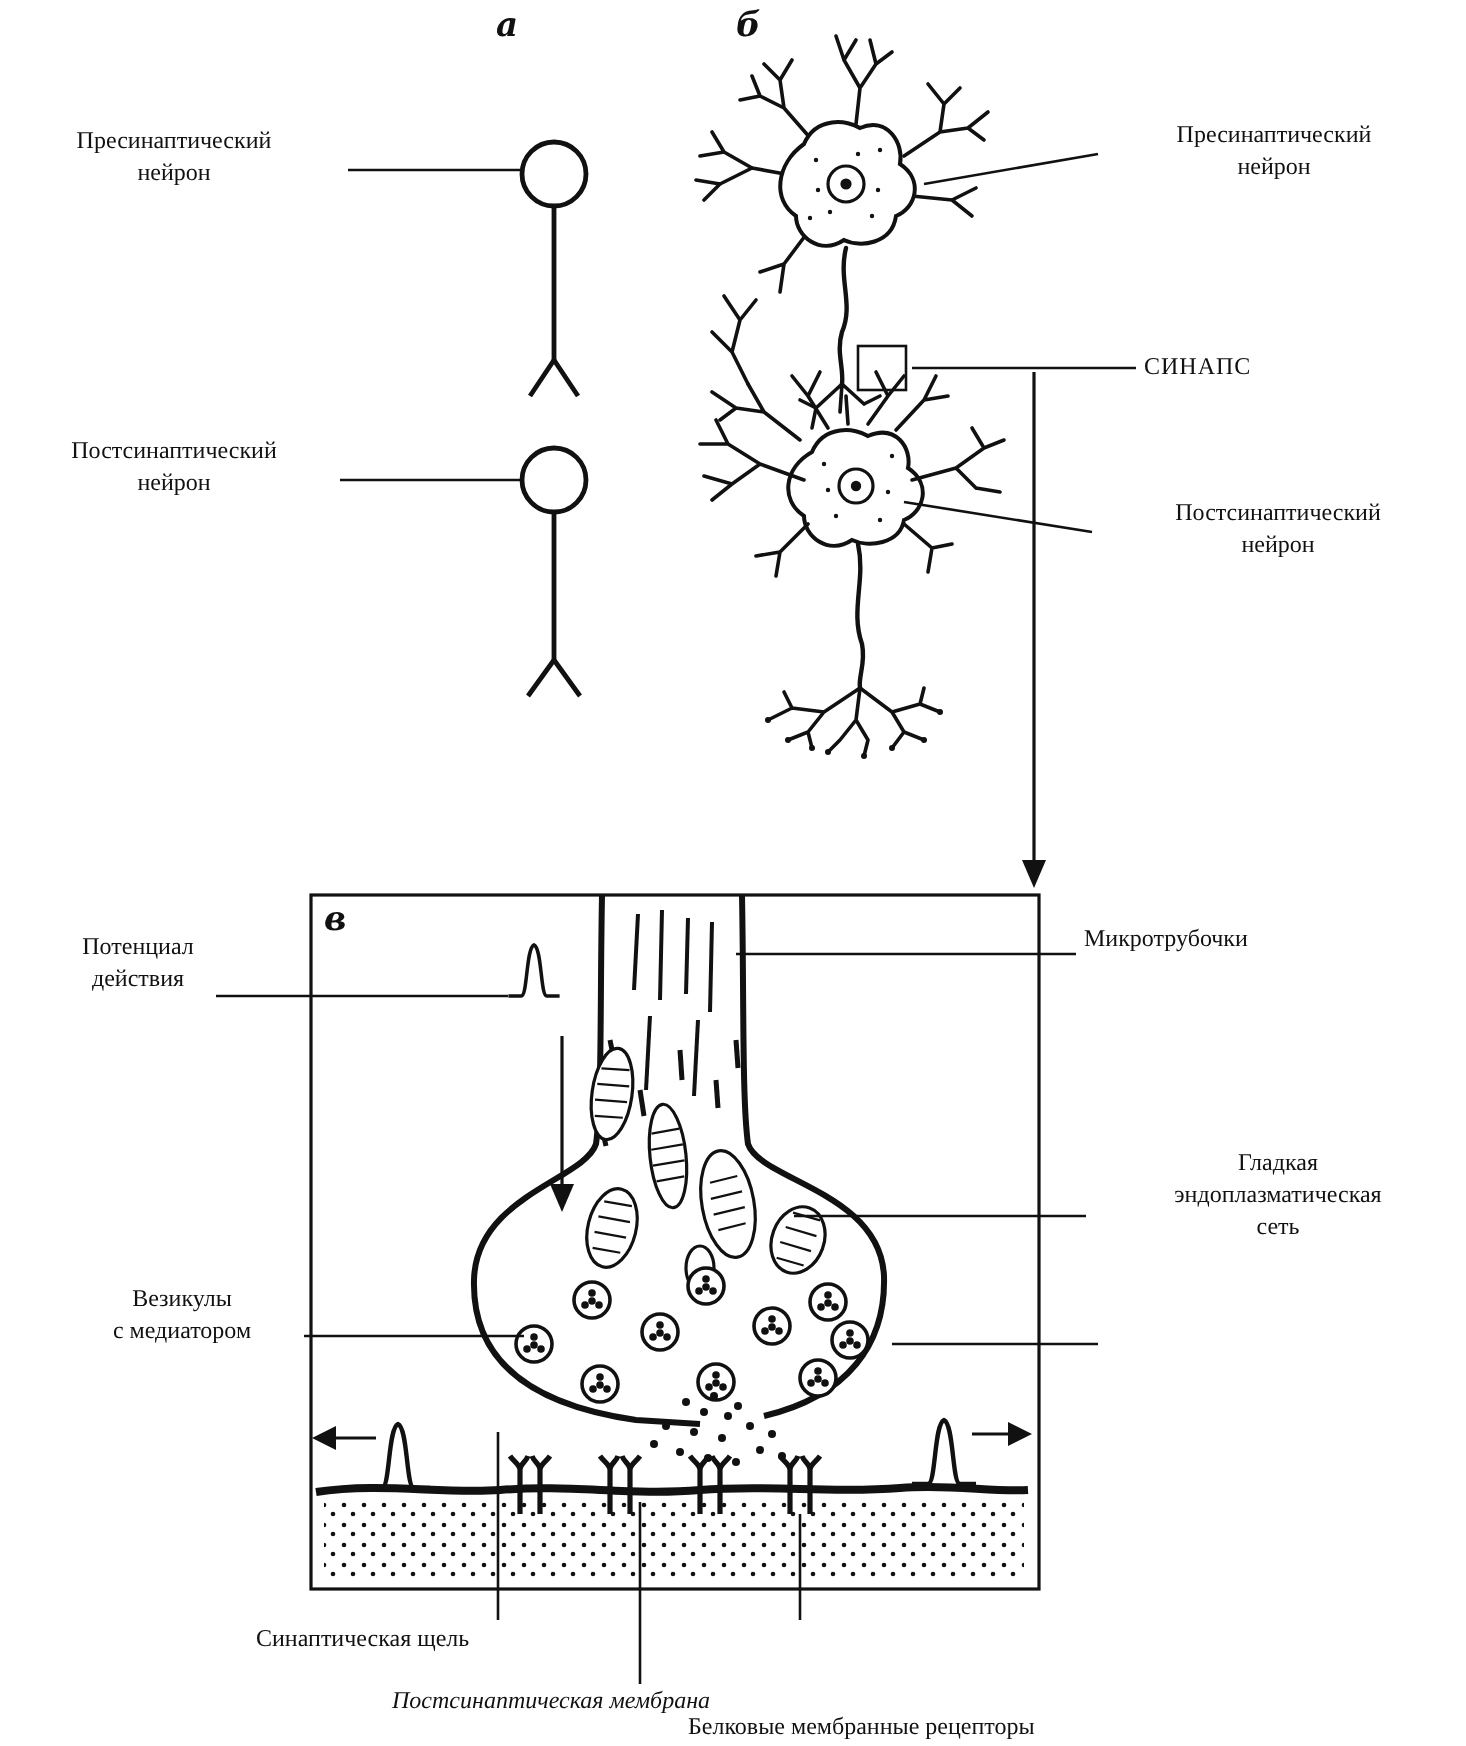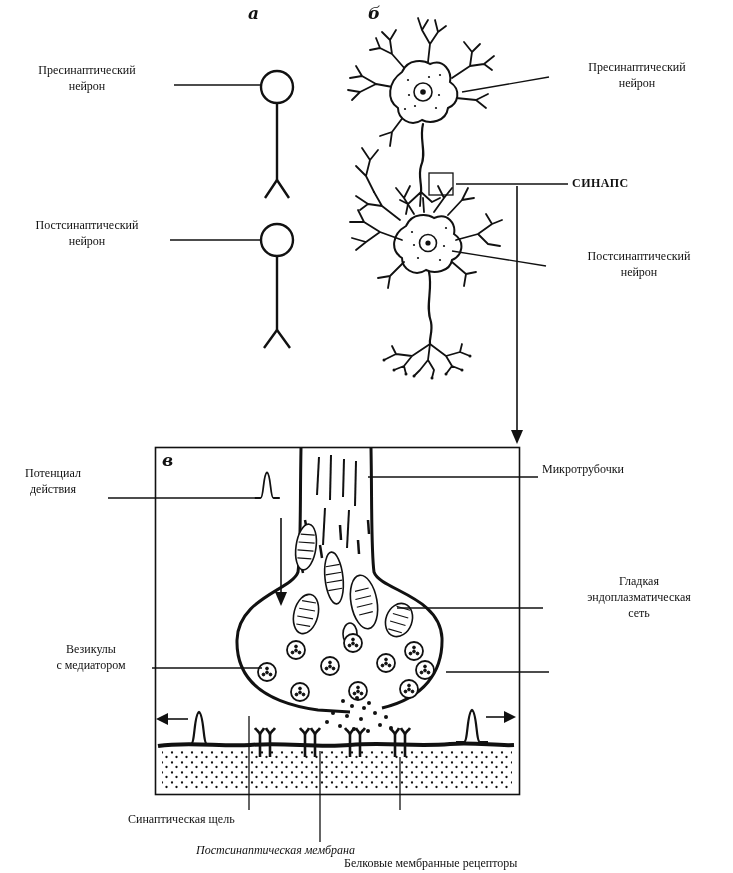--- a/index.html
+++ b/index.html
@@ -2,21 +2,21 @@
 <html><head>
 <meta charset="utf-8">
 <style>
   html,body{margin:0;padding:0;background:#fff;}
   .canvas{position:relative;width:733px;height:873px;background:#fff;overflow:hidden;
           font-family:"Liberation Serif", serif;color:#111;}
   .canvas svg{position:absolute;left:0;top:0;}
   .lbl{position:absolute;font-size:12px;line-height:1.33;white-space:pre-line;color:#111;}
   .center{text-align:center;}
   .letter{font-family:"DejaVu Serif", serif;font-style:italic;font-weight:bold;font-size:17px;}
-  .caps{letter-spacing:0.5px;font-weight:bold;}
+  .caps{letter-spacing:0.5px;}
 </style>
 </head>
 <body>
 
 <div class="canvas">
 
 <svg width="733" height="873" viewBox="0 0 733 873">
   <defs>
     <pattern id="stipple" width="10" height="10" patternUnits="userSpaceOnUse">
       <circle cx="2" cy="2.5" r="1.15" fill="#111"></circle>
@@ -252,21 +252,21 @@
 нейрон</div>
   <div class="lbl center" style="left:0;top:218px;width:174px;">Постсинаптический
 нейрон</div>
 
   <div class="lbl center" style="left:548px;top:60px;width:178px;">Пресинаптический
 нейрон</div>
   <div class="lbl caps" style="left:572px;top:176px;width:130px;">СИНАПС</div>
   <div class="lbl center" style="left:545px;top:249px;width:188px;">Постсинаптический
 нейрон</div>
 
-  <div class="lbl center" style="left:0;top:466px;width:106px;">Потенциал
+  <div class="lbl center" style="left:16px;top:466px;width:106px;">Потенциал
 действия</div>
   <div class="lbl" style="left:542px;top:462px;width:160px;font-family:Liberation Serif, serif;">Микротрубочки</div>
   <div class="lbl center" style="left:545px;top:574px;width:188px;">Гладкая
 эндоплазматическая
 сеть</div>
   <div class="lbl center" style="left:30px;top:642px;width:122px;">Везикулы
 с медиатором</div>
 
   <div class="lbl" style="left:128px;top:812px;width:180px;">Синаптическая щель</div>
   <div class="lbl" style="left:344px;top:812px;width:330px;margin-top:44px;">Белковые мембранные рецепторы</div>

